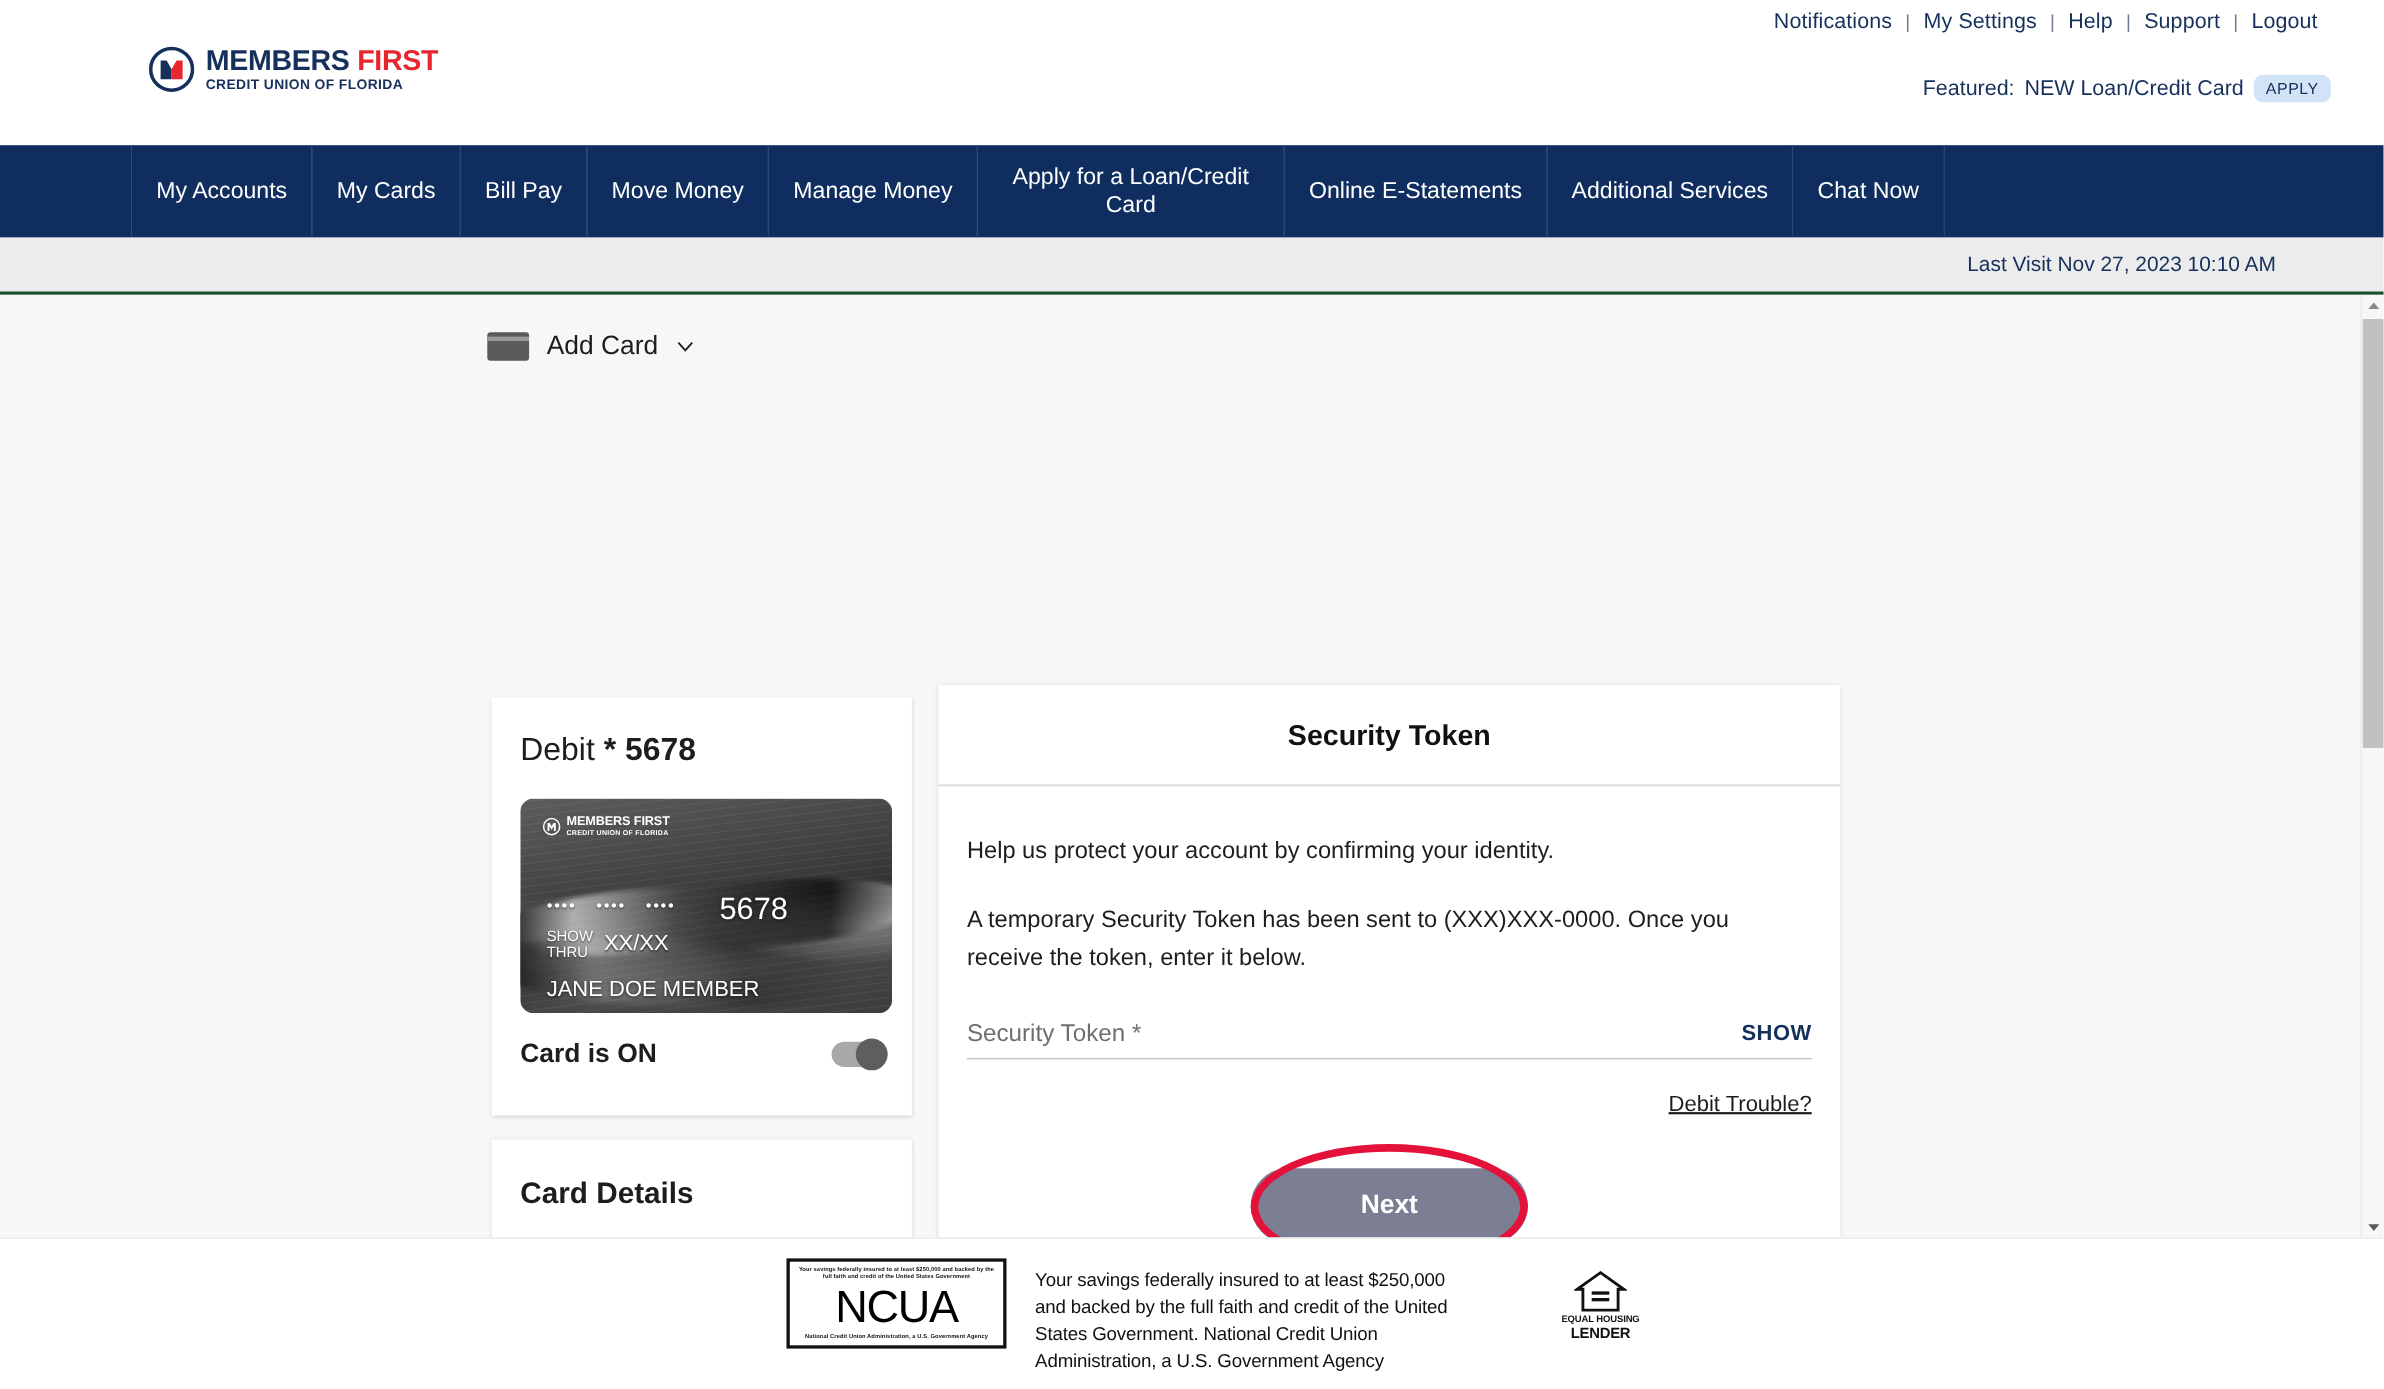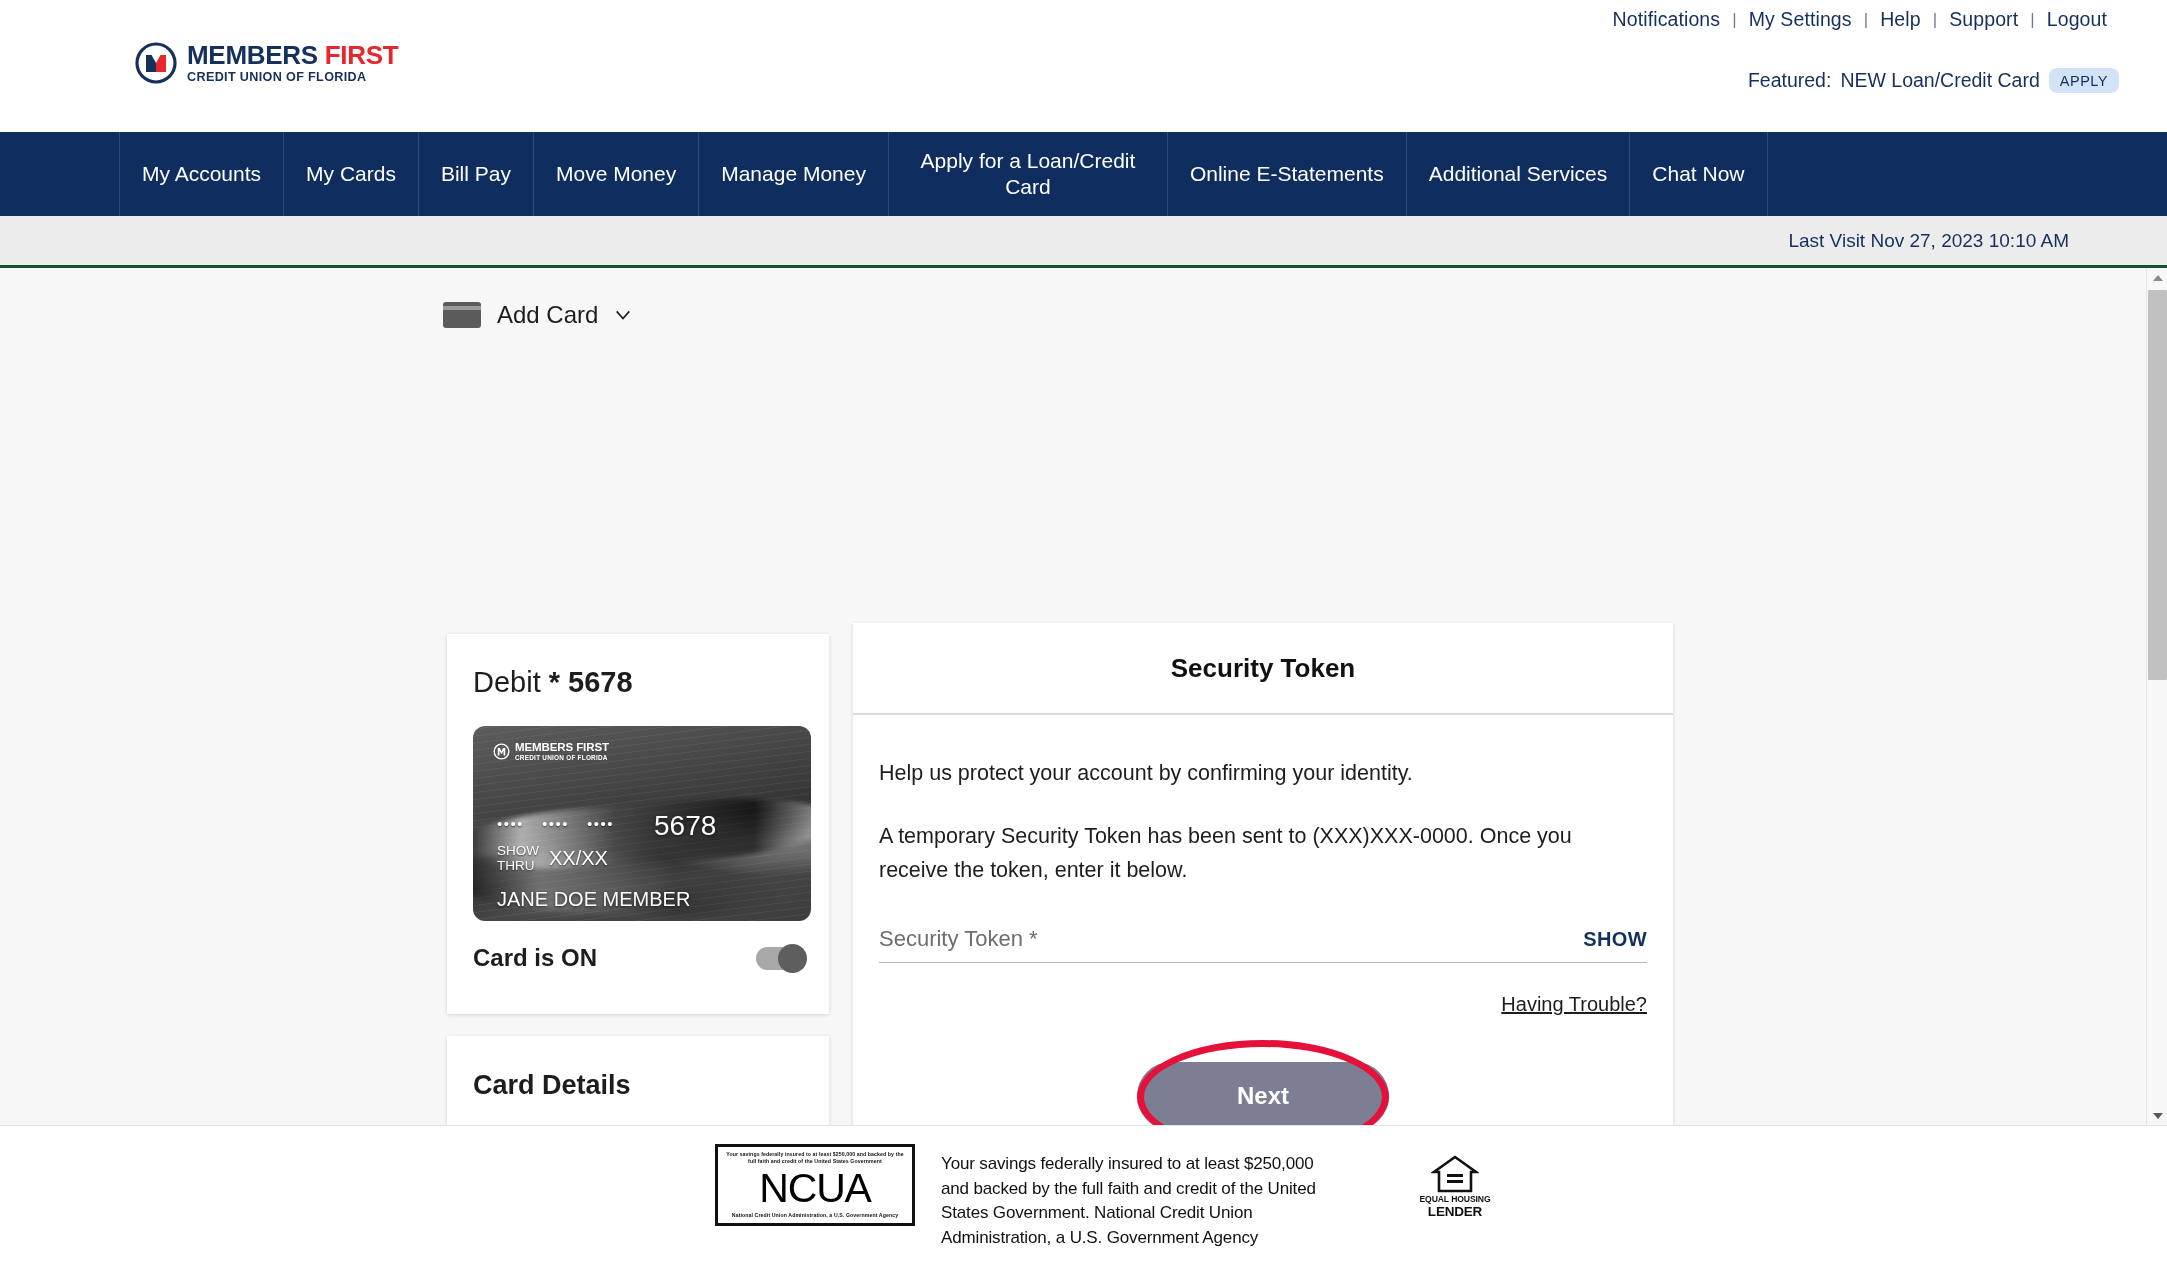--- a/index.html
+++ b/index.html
@@ -409,21 +409,21 @@
       </div>
       <div class="token-body">
         <p class="token-p">Help us protect your account by confirming your identity.</p>
         <p class="token-p">A temporary Security Token has been sent to (XXX)XXX-0000. Once you receive the token, enter it below.</p>
 
         <div class="token-field">
           <input class="token-input" type="text" placeholder="Security Token *" style="">
           <button class="show-btn">SHOW</button>
         </div>
 
-        <a class="trouble" href="#">Having Trouble?</a>
+        <a class="trouble" href="#">Debit Trouble?</a>
 
         <div class="btn-wrap">
           <button class="next-btn">Next</button>
           <div class="highlight-oval"></div>
           
         </div>
       </div>
     </div>
   </div>
 

